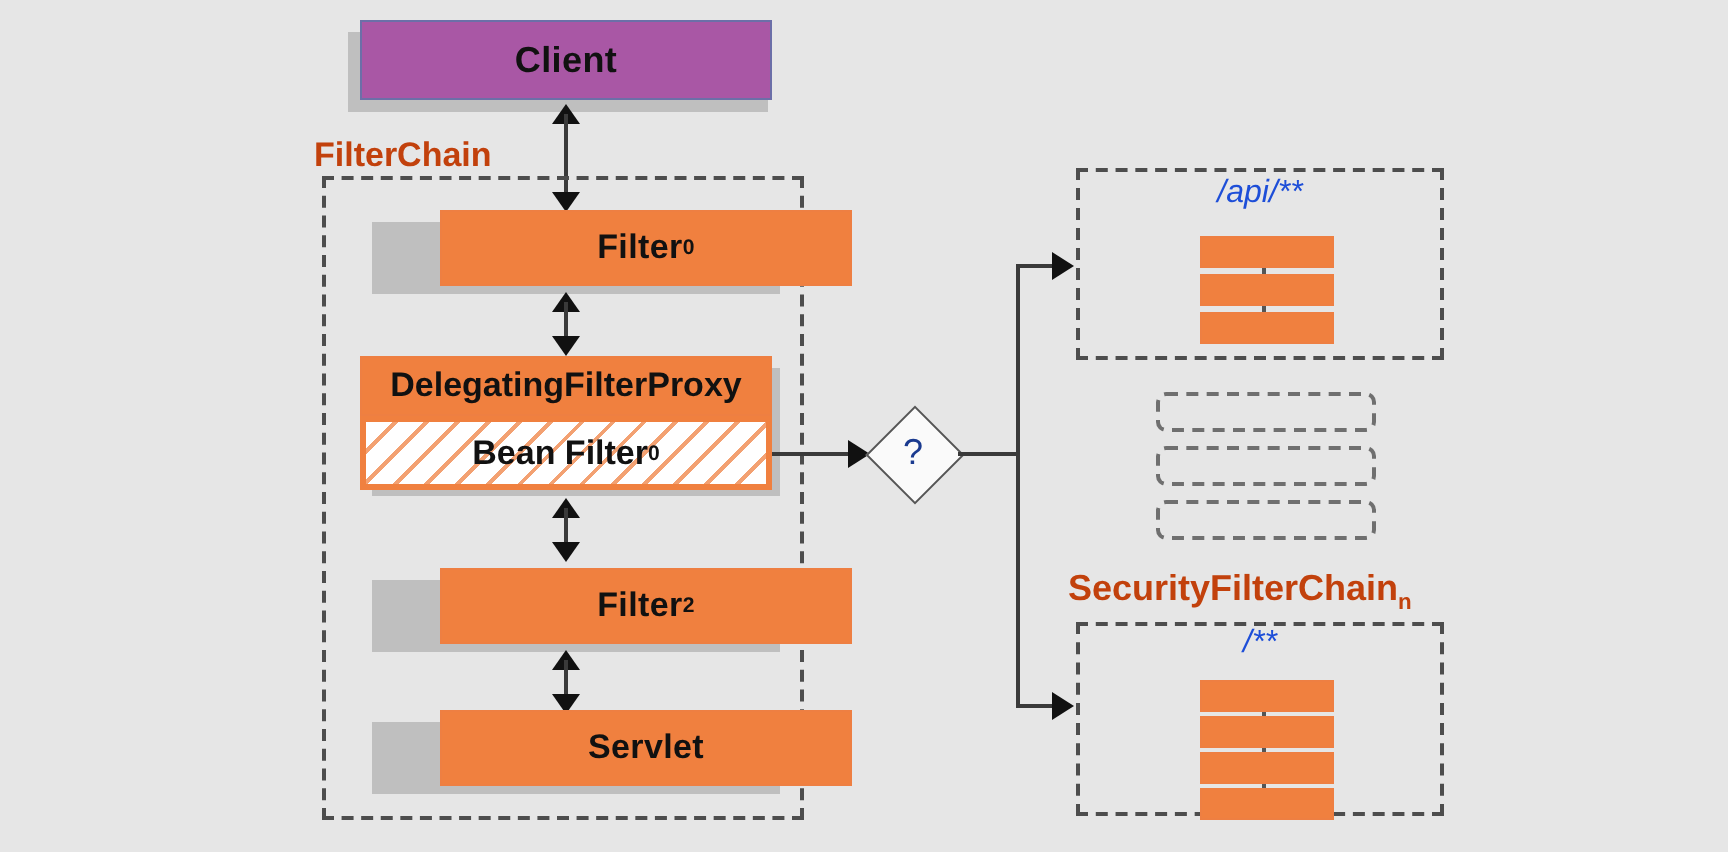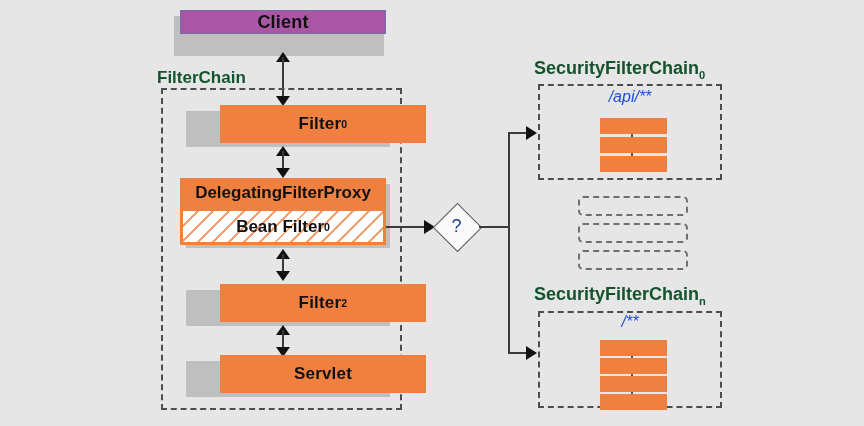--- a/index.html
+++ b/index.html
@@ -57,21 +57,21 @@
   }
   .dashed-box.thin {
     border: 2px dashed #6f6f6f;
     border-radius: 5px;
   }
 
   
   .label {
     position: absolute;
     font-weight: bold;
-    color: #14532d;
+    color: #c2410c;
     white-space: nowrap;
   }
   .label-chain { font-size: 17px; }
   .label-sfc   { font-size: 18px; }
   .sub {
     font-size: .62em;
     vertical-align: sub;
     font-weight: bold;
   }
   .pattern {
@@ -180,21 +180,21 @@
     white-space: nowrap;
     user-select: none;
   }
 </style>
 </head>
 <body>
 
 <div id="canvas">
 
   <div class="shadow" style="left:174px; top:16px; width:210px; height:40px;"></div>
-  <div class="node client" style="left:180px; top:10px; width:206px; height:24px;">
+  <div class="node client" style="left:180px; top:10px; width:206px; height:40px;">
     <span>Client</span>
   </div>
 
   <div class="arrow-up" style="left:276px; top:52px;"></div>
   <div class="vline" style="left:282px; top:57px; height:43px;"></div>
   <div class="arrow-down" style="left:276px; top:96px;"></div>
 
   <div class="label label-chain" style="left:157px; top:68px;">FilterChain</div>
 
   <div class="dashed-box" style="left:161px; top:88px; width:241px; height:322px;"></div>
@@ -249,23 +249,20 @@
 
   <div class="hline" style="left:479px; top:226px; width:31px;"></div>
   <div class="vline" style="left:508px; top:132px; height:221px;"></div>
 
   <div class="hline" style="left:508px; top:132px; width:24px;"></div>
   <div class="arrow-right" style="left:526px; top:126px;"></div>
 
   <div class="hline" style="left:508px; top:352px; width:24px;"></div>
   <div class="arrow-right" style="left:526px; top:346px;"></div>
 
-  <div class="label label-sfc" style="left:534px; top:58px;">
-    <span>SecurityFilterChain</span><span class="sub">0</span>
-  </div>
   <div class="dashed-box" style="left:538px; top:84px; width:184px; height:96px;"></div>
   <div class="pattern" style="left:538px; top:88px; width:184px;">/api/**</div>
 
   <div class="stack-spine" style="left:631px; top:121px; height:42px;"></div>
   <div class="stack-bar" style="left:600px; top:118px; width:65px; height:14px;"></div>
   <div class="stack-bar" style="left:600px; top:137px; width:65px; height:14px;"></div>
   <div class="stack-bar" style="left:600px; top:156px; width:65px; height:14px;"></div>
 
   <div class="dashed-box thin" style="left:578px; top:196px; width:110px; height:20px;"></div>
   <div class="dashed-box thin" style="left:578px; top:223px; width:110px; height:20px;"></div>

